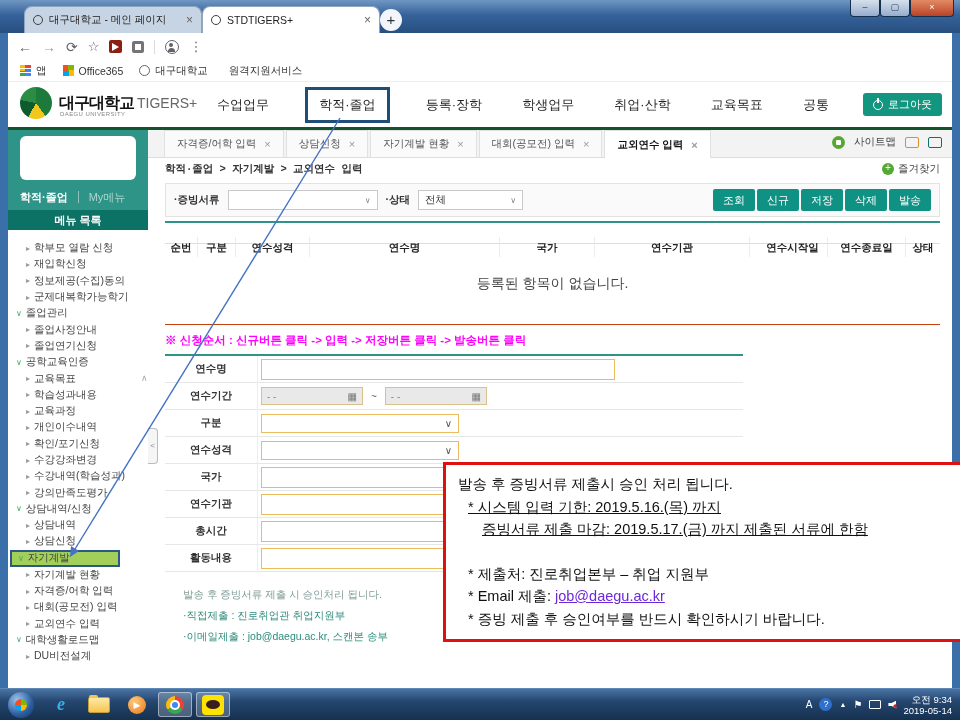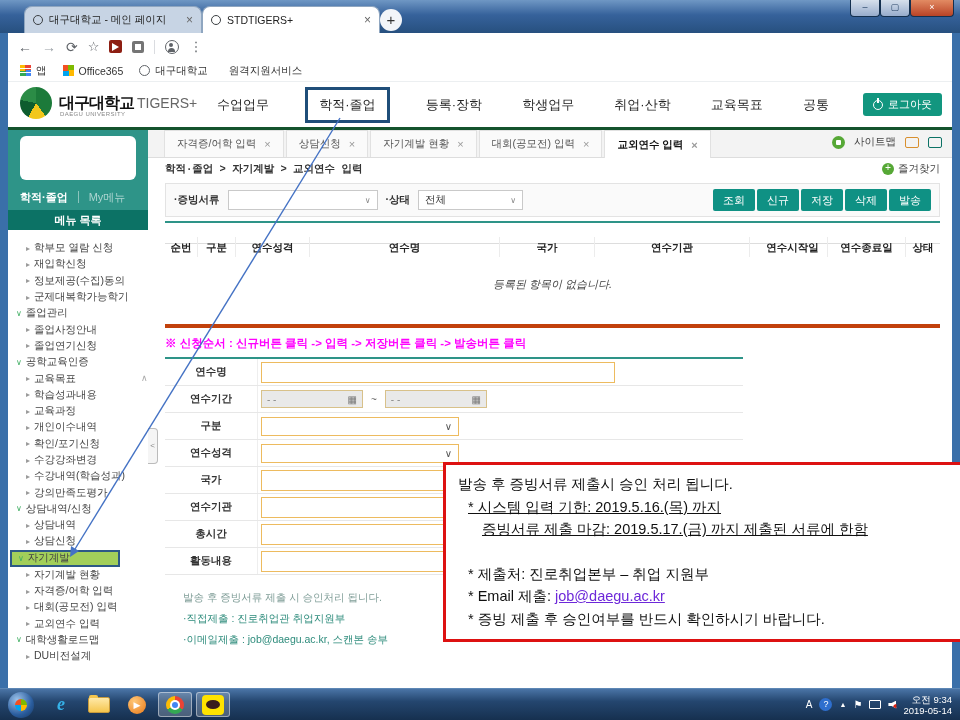--- a/index.html
+++ b/index.html
@@ -133,21 +133,21 @@
   .gridhead span:nth-of-type(1){width:32px;border-left:none;}
   .gridhead span:nth-of-type(2){width:38px;}
   .gridhead span:nth-of-type(3){width:74px;}
   .gridhead span:nth-of-type(4){width:190px;}
   .gridhead span:nth-of-type(5){width:95px;}
   .gridhead span:nth-of-type(6){width:155px;}
   .gridhead span:nth-of-type(7){width:78px;padding-left:8px;}
   .gridhead span:nth-of-type(8){width:78px;}
   .gridhead span:nth-of-type(9){flex:1;}
   .emptyzone{height:80px;display:flex;align-items:center;justify-content:center;
-    font-size:11px;color:#444;border-bottom:4px solid #c2410c;font-style:italic;}
+    font-size:14px;color:#444;border-bottom:1px solid #c2410c;}
   .ordernote{margin:8px 0 6px;font-size:11.5px;font-weight:bold;color:#f0f;}
 
   .form{width:578px;border-top:2px solid #2e9488;}
   .frow{display:flex;min-height:26px;border-bottom:1px solid #e7e7e7;align-items:center;}
   .flab{width:92px;text-align:center;font-size:10.5px;font-weight:bold;color:#333;border-right:1px solid #eee;
     align-self:stretch;display:flex;align-items:center;justify-content:center;}
   .ffield{flex:1;display:flex;align-items:center;gap:8px;padding-left:3px;}
   .tinput{height:17px;border:1px solid #edbb5f;background:#fff;width:196px;box-sizing:content-box;}
   .tinput.wide{width:348px;}
   .datebox{width:102px;height:18px;background:#e9e9e9;border:1px solid #d8c18a;display:flex;

